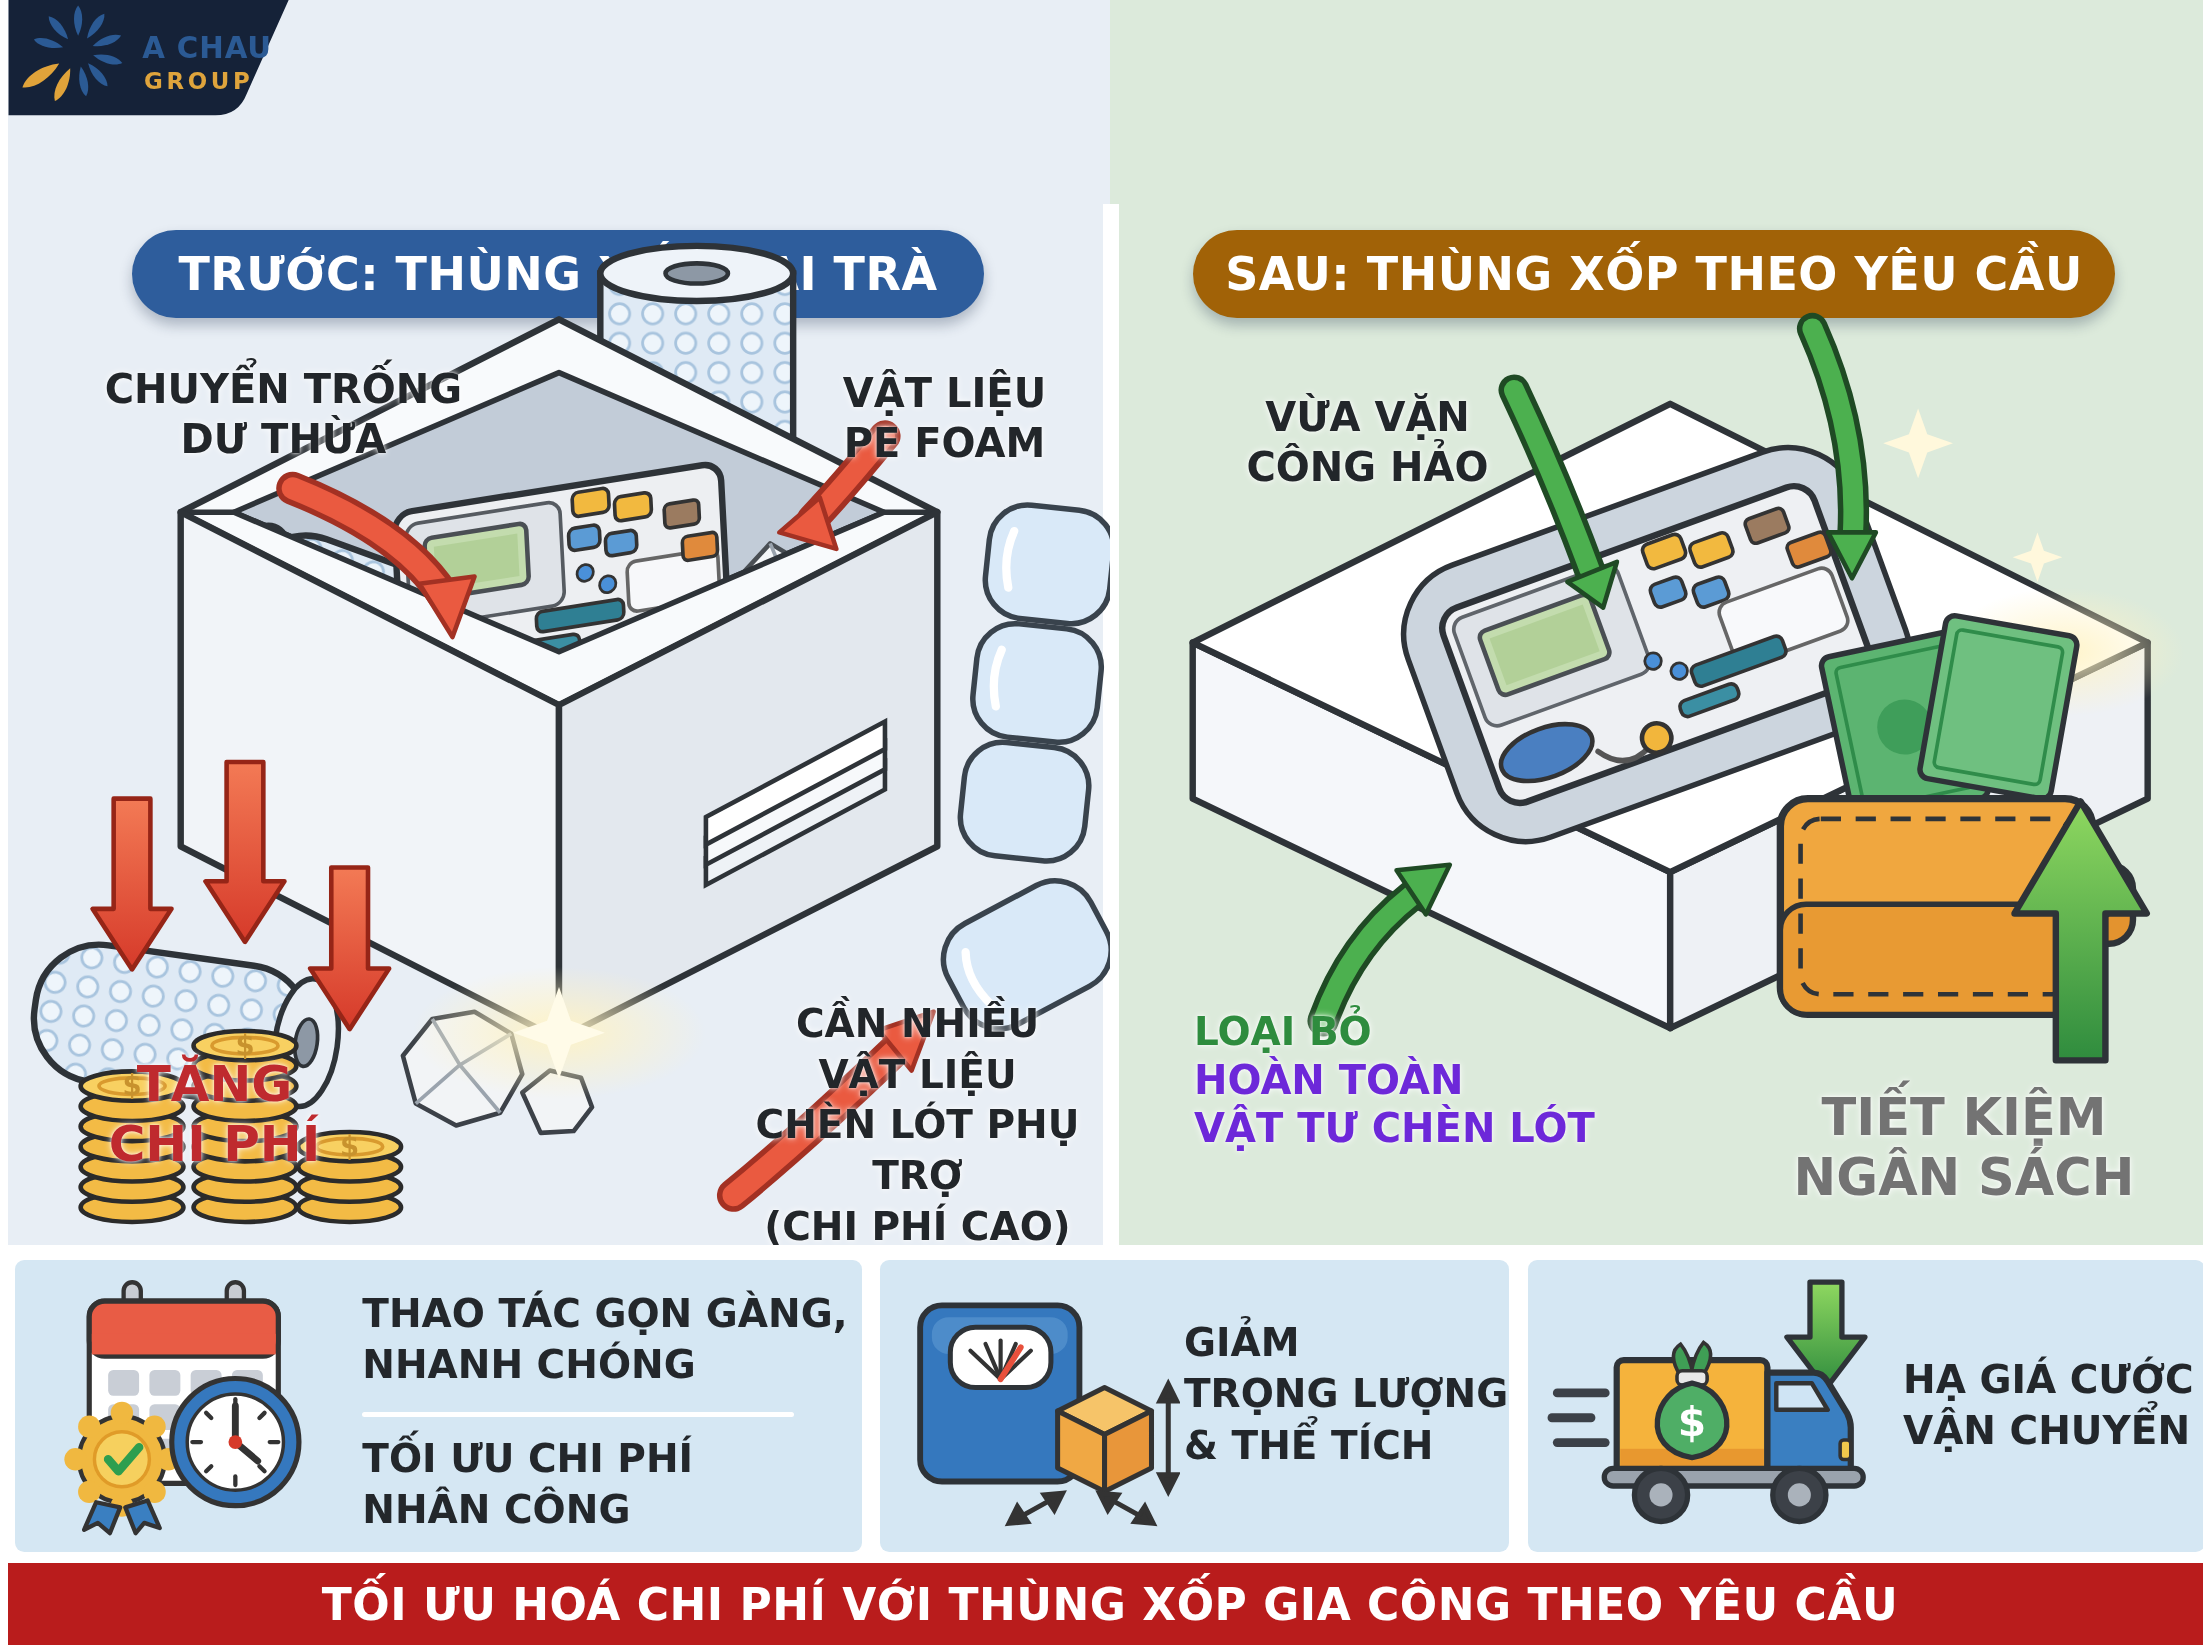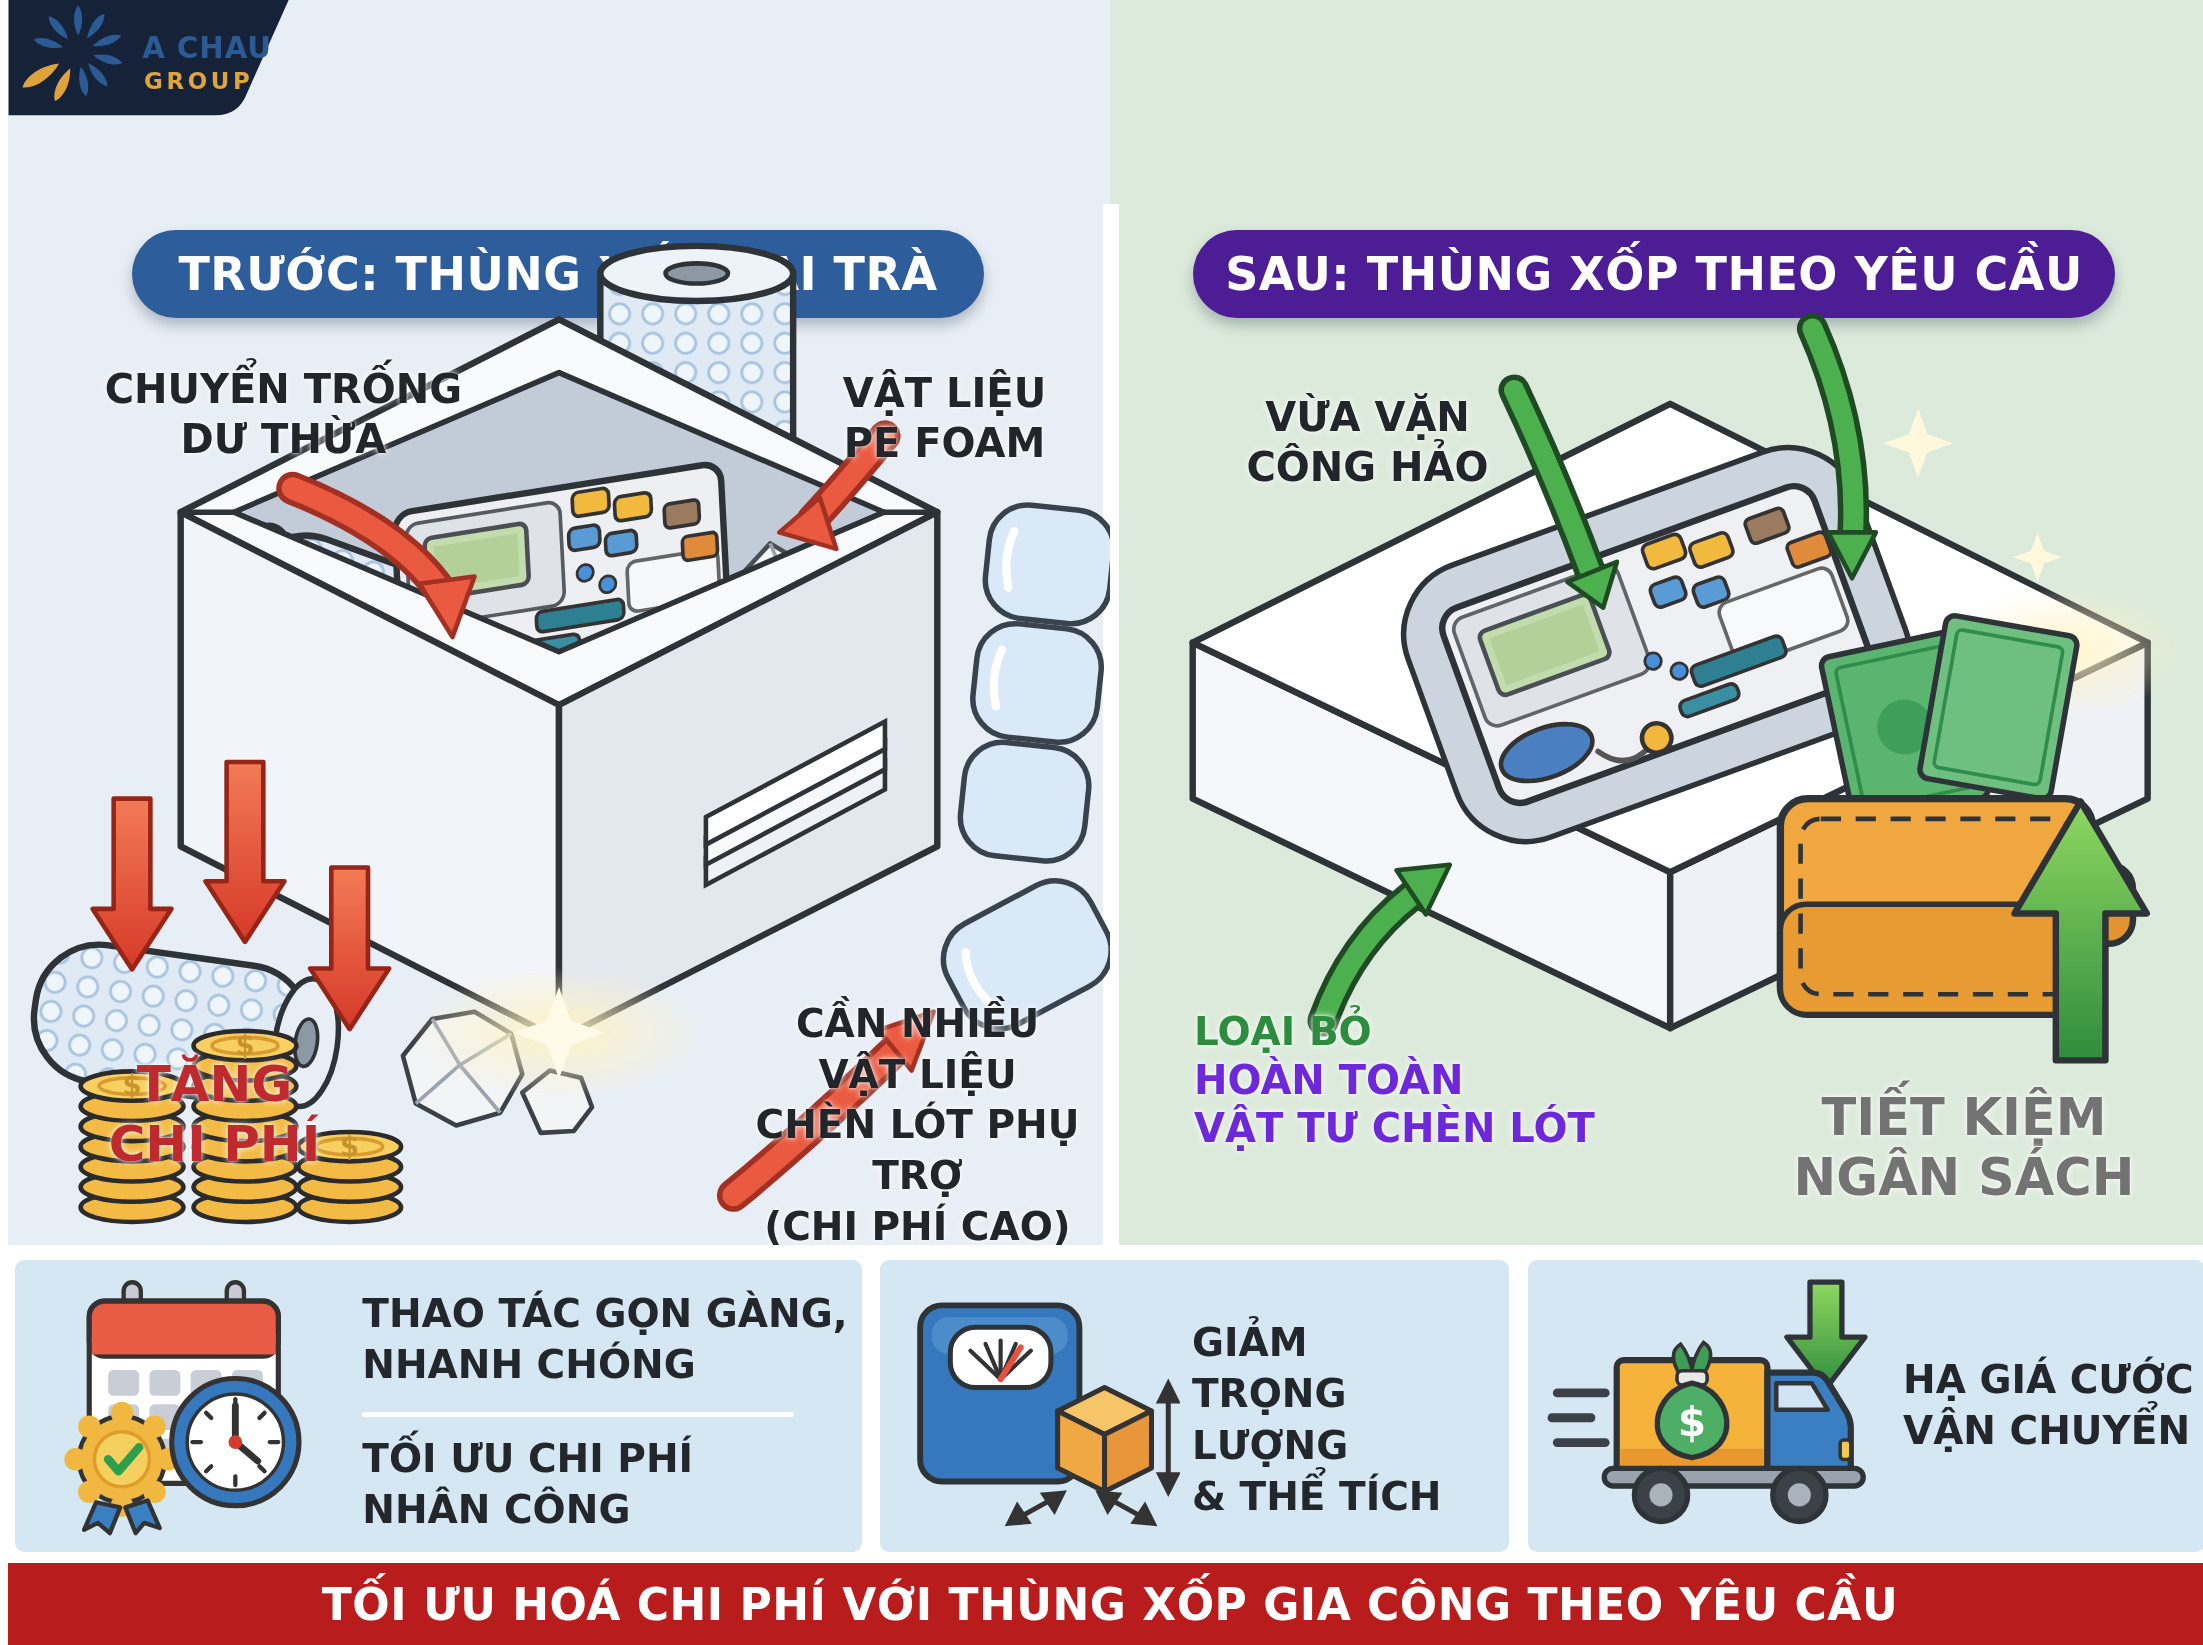--- a/index.html
+++ b/index.html
@@ -14,21 +14,21 @@
   .bottom-strip{left:0;top:1245px;width:2204px;height:318px;background:#ffffff}
   
   .title{left:0;top:44px;width:2204px;text-align:center;font-size:86px;font-weight:bold;
          color:#1e3a6e;letter-spacing:0.9px;
          text-shadow:0 2.8px 1.8px rgba(255,255,255,.85), 0 -1.8px 1.8px rgba(255,255,255,.6)}
   
   .pill{display:flex;align-items:center;justify-content:center;color:#fff;font-weight:bold;
         font-size:46px;border-radius:44px;letter-spacing:0.5px;
         box-shadow:0 7.3px 13px rgba(20,40,70,.28)}
   .pill-before{left:124px;top:230px;width:852px;height:88px;background:#2e5d9c}
-  .pill-after{left:1185px;top:230px;width:922px;height:88px;background:#4c1d95}
+  .pill-after{left:1185px;top:230px;width:922px;height:88px;background:#a16207}
   
   .lbl{font-weight:bold;color:#22262a;text-align:center;line-height:1.24;
        text-shadow:0 0 7.3px rgba(255,255,255,.9),0 0 2.8px rgba(255,255,255,.7)}
   .lbl-empty{left:18.4px;top:365px;width:514px;font-size:40px}
   .lbl-pefoam{left:776px;top:369px;width:321px;font-size:40px}
   .lbl-tang{left:46px;top:1054px;width:321px;font-size:50px;color:#bf2a2e;line-height:1.2}
   .lbl-filler{left:712px;top:999px;width:395px;font-size:39px;line-height:1.3}
   .lbl-fit{left:1162px;top:393px;width:395px;font-size:40px}
   .lbl-remove{left:1186px;top:1008px;width:441px;text-align:left;line-height:1.22}
   .lbl-remove .lead{display:block;font-size:39px;font-weight:bold;color:#2e8c3e}
@@ -36,21 +36,21 @@
   .lbl-savings{left:1722px;top:1088px;width:468px;font-size:51px;color:#737373;line-height:1.18}
   
   .benefit{background:#d5e7f3;border-radius:9.2px}
   .box1{left:7.3px;top:1260px;width:847px;height:292px}
   .box2{left:872px;top:1260px;width:629px;height:292px}
   .box3{left:1520px;top:1260px;width:677px;height:292px}
   .benefit-text{position:absolute;font-weight:bold;color:#23272b;line-height:1.32;white-space:pre-line}
   .b1-top{left:347px;top:27.5px;font-size:39px}
   .b1-div{position:absolute;left:347px;top:152px;width:432px;height:4.6px;background:#ffffff;border-radius:2.8px}
   .b1-bottom{left:347px;top:173px;font-size:39px}
-  .b2-text{left:312px;top:57px;font-size:39px}
+  .b2-text{left:304px;top:57px;font-size:39px}
   .b3-text{left:375px;top:94px;font-size:39px}
   
   .banner{left:0;top:1563px;width:2204px;height:83px;background:#b91c1c;display:flex;
           align-items:center;justify-content:center}
   .banner-text{color:#ffffff;font-weight:bold;font-size:44px;letter-spacing:0.5px}
   svg{display:block}
 </style>
 </head>
 <body>
 

